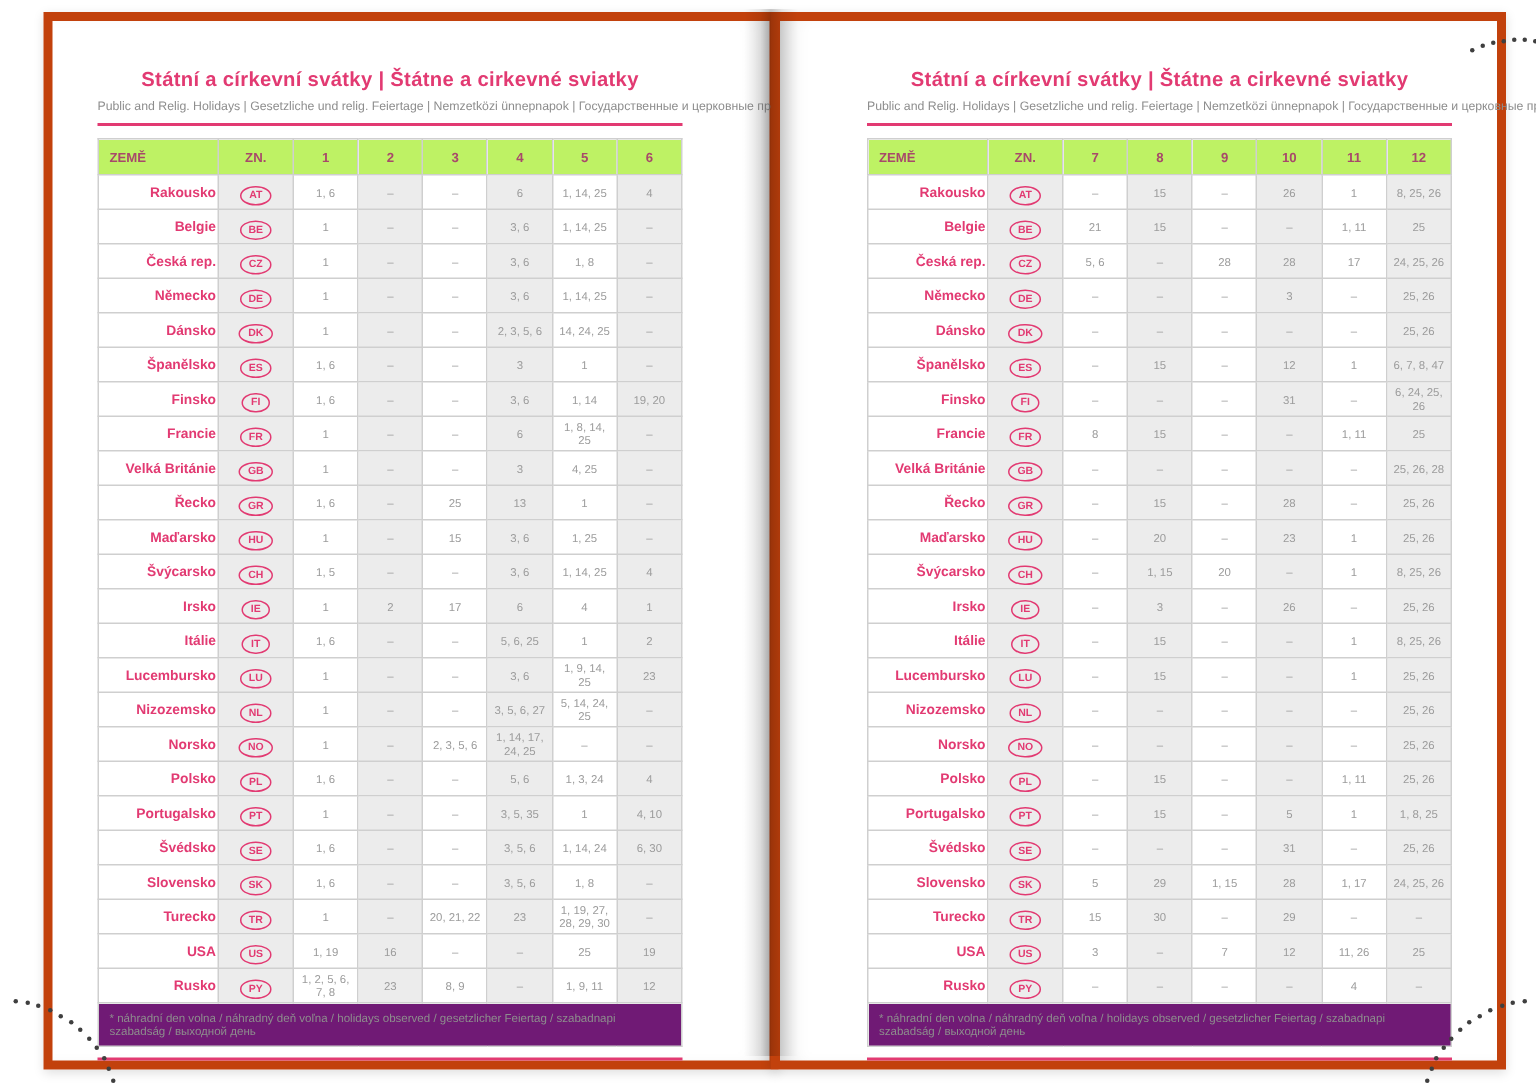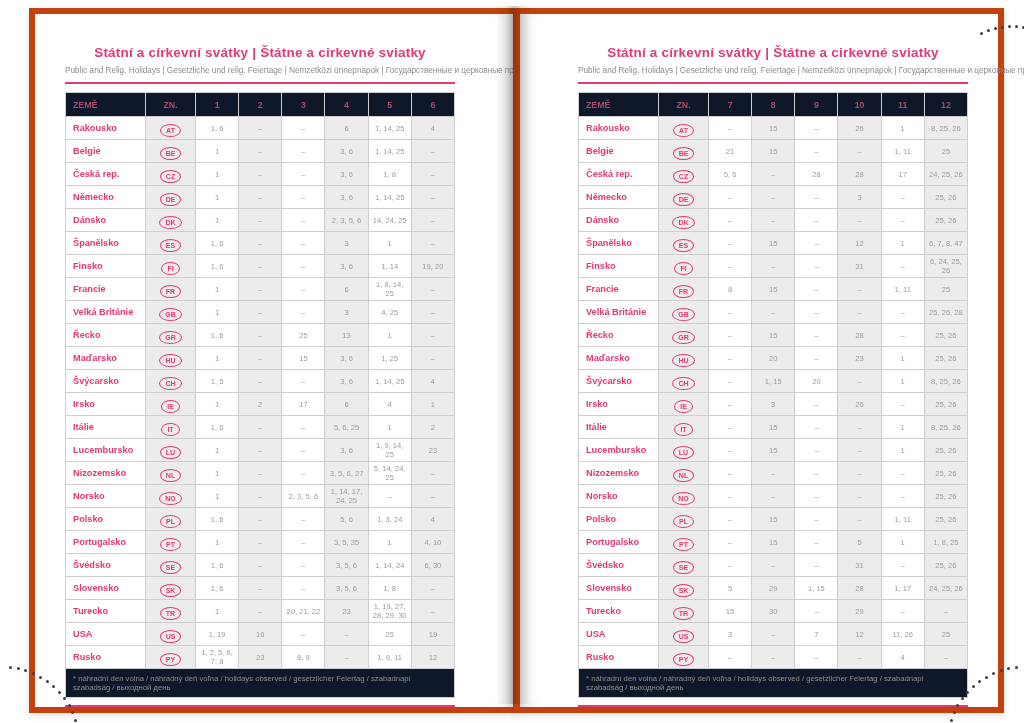--- a/index.html
+++ b/index.html
@@ -18,33 +18,33 @@
   .page.right .content{left:58px;}
   .title{
     margin:31px 0 0 0;text-align:center;color:#e23a72;
     font-size:13.5px;font-weight:bold;letter-spacing:.2px;
   }
   .subtitle{margin-top:6px;text-align:center;color:#8d8d8d;font-size:8.2px;white-space:nowrap;}
   .rule{height:2px;background:#e23a72;margin-top:7px;}
   .bottom-rule{margin-top:7px;}
   table{border-collapse:collapse;table-layout:fixed;width:390px;margin-top:8px;}
   th,td{border:1px solid #cfcfcf;overflow:hidden;}
-  th{color:#a8496a;font-size:8.8px;font-weight:bold;height:21px;text-align:center;background:#0f172a;}
+  th{color:#a8496a;font-size:8.8px;font-weight:bold;height:21px;text-align:center;background:#bef264;}
   th.col-country{text-align:left;padding-left:7px;width:71px;}
   th.col-code{width:47px;}
-  td.c-country{color:#e23a72;font-weight:bold;font-size:9.2px;text-align:left;padding-left:7px;height:20px;}
+  td.c-country{color:#e23a72;font-weight:bold;font-size:9.2px;text-align:right;padding-left:7px;height:20px;}
   td.c-code{text-align:center;background:#ececec;}
   .oval{
     display:inline-block;border:1.3px solid #e23a72;border-radius:50%;
     color:#e23a72;font-weight:bold;font-size:7px;line-height:1;padding:2px 5px;
     background:transparent;
   }
   td.c-num{color:#9c9c9c;font-size:7.6px;text-align:center;padding:1px 3px;}
   td.c-num.alt{background:#ececec;}
-  td.c-footnote{color:#8d8d8d;font-size:7.7px;text-align:left;padding:5px 7px;background:#0f172a;}
+  td.c-footnote{color:#8d8d8d;font-size:7.7px;text-align:left;padding:5px 7px;background:#701a75;}
   .gutter{
     position:absolute;left:496px;top:6px;width:36px;height:698px;pointer-events:none;
     background:linear-gradient(90deg, rgba(0,0,0,0) 0%, rgba(0,0,0,.08) 30%,
                rgba(0,0,0,.20) 50%, rgba(0,0,0,.08) 70%, rgba(0,0,0,0) 100%);
   }
   .dot{position:absolute;width:3px;height:3px;background:#3f3f3f;border-radius:50%;}
 </style>
 </head>
 <body>
 

